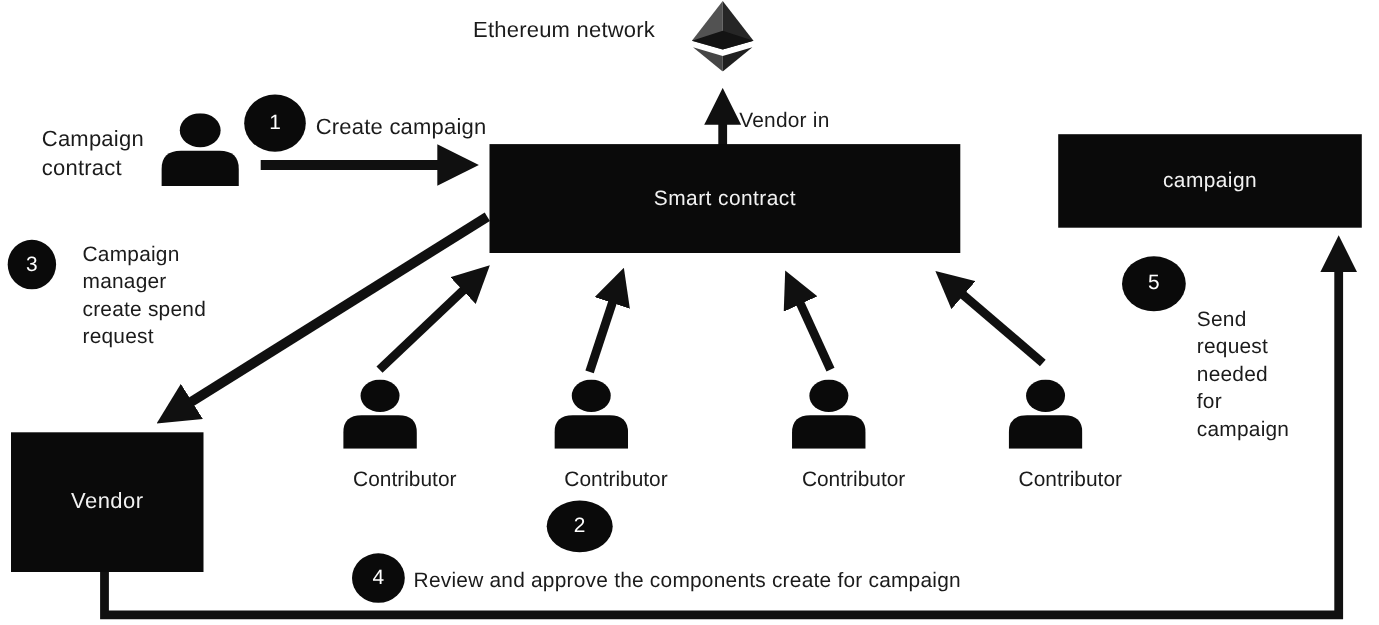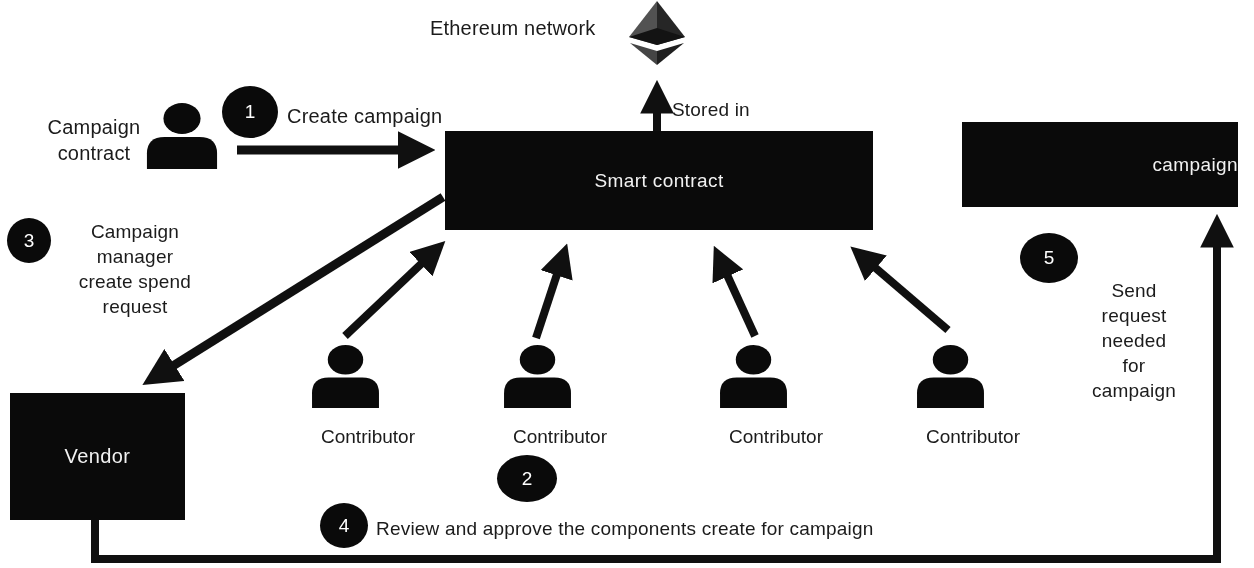--- a/index.html
+++ b/index.html
@@ -22,41 +22,41 @@
     position: absolute;
     background: #0a0a0a;
     color: #f2f2f2;
     display: flex;
     align-items: center;
     justify-content: center;
     z-index: 2;
     letter-spacing: 0.4px;
   }
   #smart-contract-node { left: 445px; top: 131px; width: 428px; height: 99px; font-size: 19px; }
-  #campaign-node      { left: 962px; top: 122px; width: 276px; height: 85px; font-size: 19px; justify-content: flex-end; }
+  #campaign-node      { left: 962px; top: 122px; width: 276px; height: 85px; font-size: 19px; }
   #vendor-node        { left: 10px;  top: 393px; width: 175px; height: 127px; font-size: 20px; }
 
   .step-circle {
     position: absolute;
     background: #0a0a0a;
     color: #ffffff;
     border-radius: 50%;
     display: flex;
     align-items: center;
     justify-content: center;
     font-size: 19px;
     z-index: 3;
   }
   #step1-circle { left: 222px; top: 86px;  width: 56px; height: 52px; }
   #step2-circle { left: 497px; top: 455px; width: 60px; height: 47px; }
   #step3-circle { left: 7px;   top: 218px; width: 44px; height: 45px; }
   #step4-circle { left: 320px; top: 503px; width: 48px; height: 45px; }
   #step5-circle { left: 1020px; top: 233px; width: 58px; height: 50px; }
 
-  .lbl { position: absolute; z-index: 3; letter-spacing: 0.2px; text-align: center; }
+  .lbl { position: absolute; z-index: 3; letter-spacing: 0.2px; }
   #ethereum-network-label { left: 430px; top: 17px; font-size: 20px; }
   #stored-in-label        { left: 672px; top: 99px; font-size: 19px; }
   #campaign-manager-label { left: 38px;  top: 114px; width: 112px; font-size: 20px; line-height: 26px; }
   #step1-label { left: 287px; top: 105px; font-size: 20px; }
   #step2-label { left: 562px; top: 466px; font-size: 20px; }
   #step3-label { left: 75px;  top: 219px; width: 120px; font-size: 19px; line-height: 25px; }
   #step4-label { left: 376px; top: 518px; font-size: 19px; }
   #step5-label { left: 1088px; top: 235px; width: 92px; font-size: 19px; line-height: 25px; margin-top: 43px; }
 
   .contributor-label {
@@ -92,21 +92,21 @@
   </svg>
 
   <div class="lbl" id="ethereum-network-label">Ethereum network</div>
   <svg class="eth-logo" width="58" height="64" viewBox="0 0 58 64" xmlns="http://www.w3.org/2000/svg">
     <polygon points="29,0 1,36 29,44" fill="#525252"></polygon>
     <polygon points="29,0 57,36 29,44" fill="#262626"></polygon>
     <polygon points="1,36 29,27 57,36 29,44" fill="#131313"></polygon>
     <polygon points="2,42 29,50 29,64" fill="#454545"></polygon>
     <polygon points="56,42 29,50 29,64" fill="#1f1f1f"></polygon>
   </svg>
-  <div class="lbl" id="stored-in-label">Stored in</div>
+  <div class="lbl" id="stored-in-label">Vendor in</div>
 
   <div class="node" id="smart-contract-node">
     <span>Smart contract</span>
   </div>
   <div class="node" id="campaign-node">
     <span>campaign</span>
   </div>
   <div class="node" id="vendor-node">
     <span>Vendor</span>
   </div>

